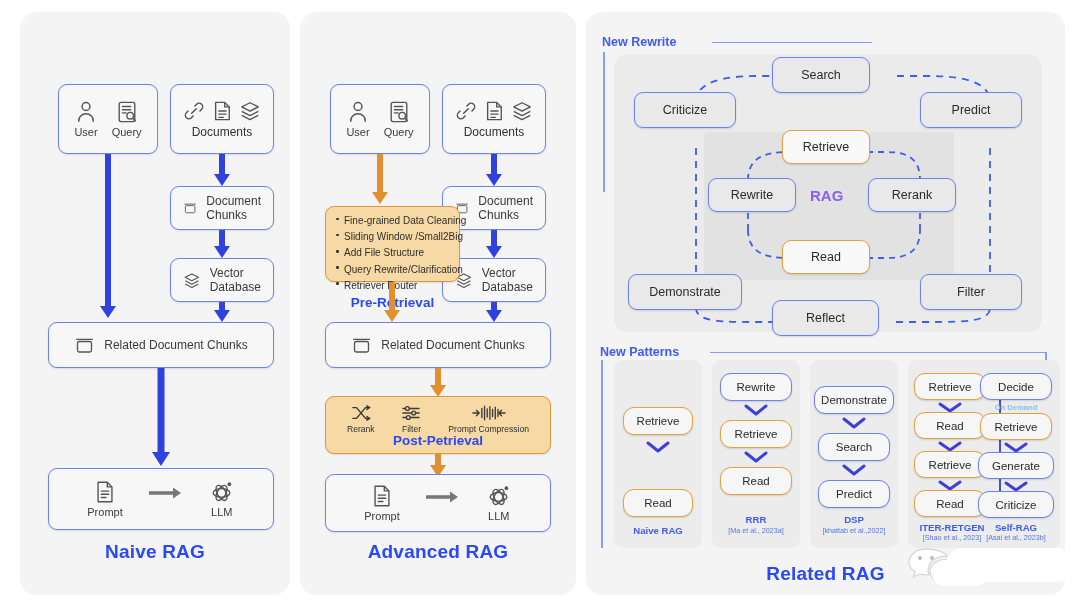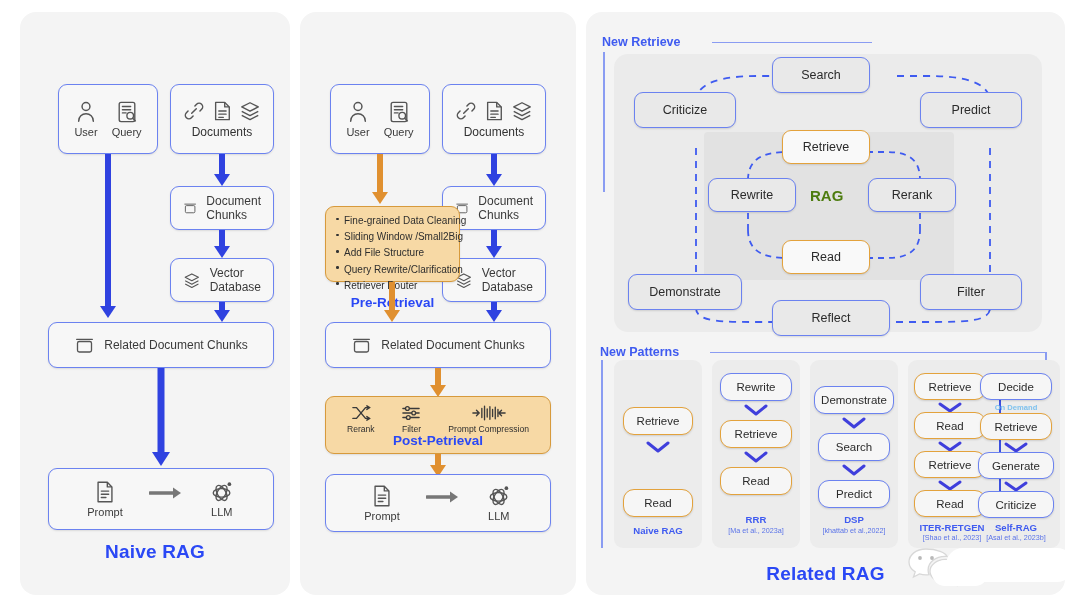--- a/index.html
+++ b/index.html
@@ -89,21 +89,21 @@
   .sec-rule { position: absolute; height: 1.4px; background: #8a9cf2; }
   .sec-bracket { position: absolute; width: 1.6px; background: #8a9cf2; }
 
   .modules-bg {
     position: absolute; background: #ebebeb; border-radius: 14px;
   }
   .rag-core {
     position: absolute; background: #e2e2e2; border-radius: 4px;
   }
   .rag-word {
-    position: absolute; color: #4d7c0f; font-weight: bold; font-size: 15px;
+    position: absolute; color: #8b5cf6; font-weight: bold; font-size: 15px;
   }
   .mod {
     position: absolute; background: #e9e9e9; border: 1.6px solid #6b82f0;
     border-radius: 9px; display: flex; align-items: center; justify-content: center;
     font-size: 12.5px; color: #2b2b2b;
     box-shadow: 0 1px 2px rgba(0,0,0,.12);
   }
   .mod.orange { border-color: #e3a23c; background: #f9f9f9; }
 
   .pat-col {
@@ -432,25 +432,26 @@
         <svg class="ic" width="26" height="24" viewBox="0 0 28 26" fill="none" stroke="#555" stroke-width="1.5">
           <ellipse cx="13.5" cy="14" rx="9" ry="4.6"></ellipse>
           <ellipse cx="13.5" cy="14" rx="9" ry="4.6" transform="rotate(60 13.5 14)"></ellipse>
           <ellipse cx="13.5" cy="14" rx="9" ry="4.6" transform="rotate(120 13.5 14)"></ellipse>
           <circle cx="22" cy="4.5" r="2" fill="#555" stroke="none"></circle>
         </svg>
         <span class="cap">LLM</span>
       </div>
     </div>
 
+    <div class="panel-title" id="title-advanced">Advanced RAG</div>
   </div>
 
   <div class="panel" id="panel-modular">
 
-    <div class="sec-label" style="left:16px; top:23px;">New Retrieve</div>
+    <div class="sec-label" style="left:16px; top:23px;">New Rewrite</div>
     <div class="sec-rule" style="left:126px; top:30px; width:160px;"></div>
     <div class="sec-bracket" style="left:17px; top:40px; height:140px;"></div>
 
     <div class="modules-bg" style="left:28px; top:42px; width:428px; height:278px;"></div>
     <div class="rag-core" style="left:118px; top:120px; width:250px; height:148px;"></div>
 
     <svg style="position:absolute; left:28px; top:42px;" width="428" height="278" fill="none">
       <path d="M82 48 C82 28, 108 22, 145 22 L175 22" stroke="#3f5bf0" stroke-width="1.8" stroke-dasharray="7 6"></path>
       <path d="M283 22 L313 22 C350 22, 376 28, 376 48" stroke="#3f5bf0" stroke-width="1.8" stroke-dasharray="7 6"></path>
       <path d="M82 94 L82 230" stroke="#3f5bf0" stroke-width="1.8" stroke-dasharray="7 6"></path>
@@ -471,21 +472,21 @@
     <div class="mod" style="left:186px; top:45px; width:98px; height:36px;">Search</div>
     <div class="mod" style="left:48px; top:80px; width:102px; height:36px;">Criticize</div>
     <div class="mod" style="left:334px; top:80px; width:102px; height:36px;">Predict</div>
     <div class="mod orange" style="left:196px; top:118px; width:88px; height:34px;">Retrieve</div>
     <div class="mod" style="left:122px; top:166px; width:88px; height:34px;">Rewrite</div>
     <div class="rag-word" style="left:224px; top:175px;">RAG</div>
     <div class="mod" style="left:282px; top:166px; width:88px; height:34px;">Rerank</div>
     <div class="mod orange" style="left:196px; top:228px; width:88px; height:34px;">Read</div>
     <div class="mod" style="left:42px; top:262px; width:114px; height:36px;">Demonstrate</div>
     <div class="mod" style="left:334px; top:262px; width:102px; height:36px;">Filter</div>
-    <div class="mod" style="left:186px; top:288px; width:118px; height:36px;">Reflect</div>
+    <div class="mod" style="left:186px; top:288px; width:107px; height:36px;">Reflect</div>
 
     <div class="sec-label" style="left:14px; top:333px;">New Patterns</div>
     <div class="sec-rule" style="left:124px; top:340px; width:336px;"></div>
     <div class="sec-bracket" style="left:15px; top:348px; height:188px;"></div>
     <div class="sec-bracket" style="left:459px; top:340px; height:60px;"></div>
 
     <div class="pat-col" style="left:28px;  top:348px; width:88px;  height:188px;"></div>
     <div class="pat-col" style="left:126px; top:348px; width:88px;  height:188px;"></div>
     <div class="pat-col" style="left:224px; top:348px; width:88px;  height:188px;"></div>
     <div class="pat-col" style="left:322px; top:348px; width:88px;  height:188px;"></div>

